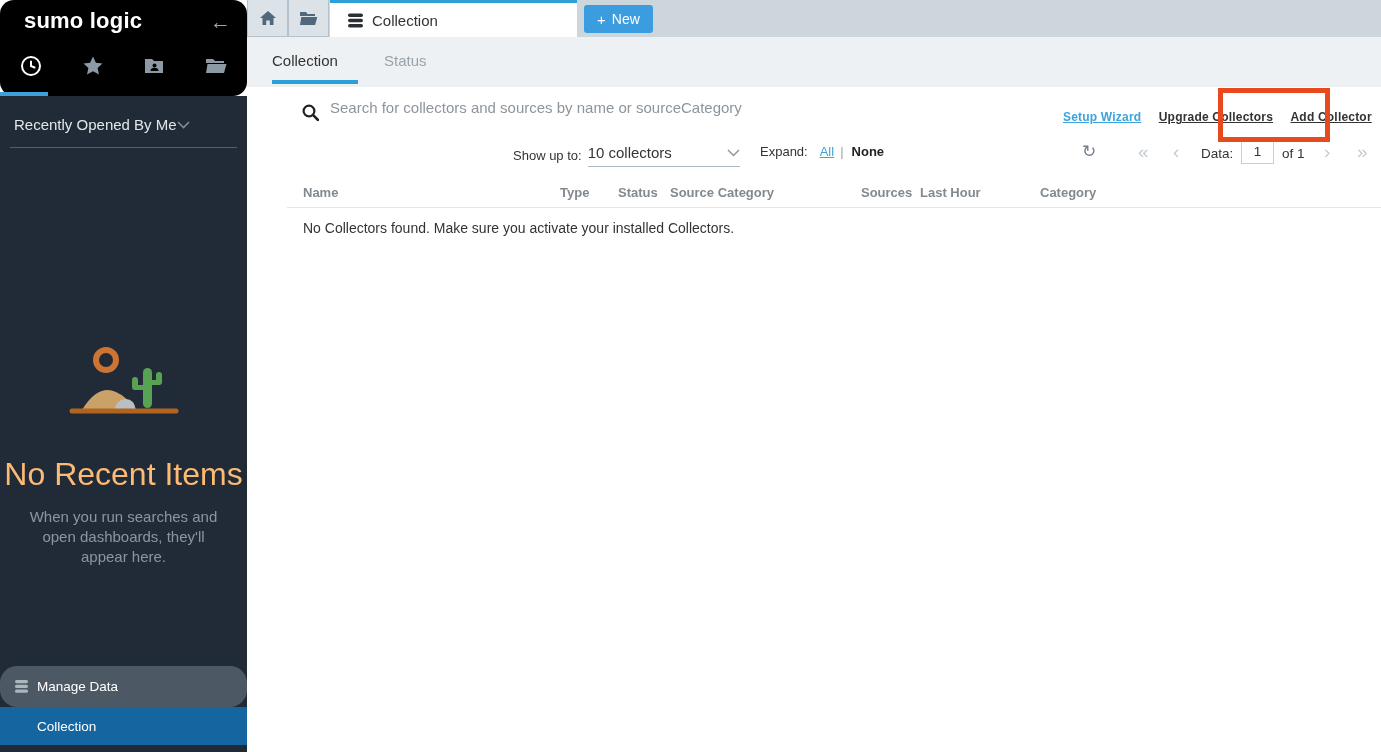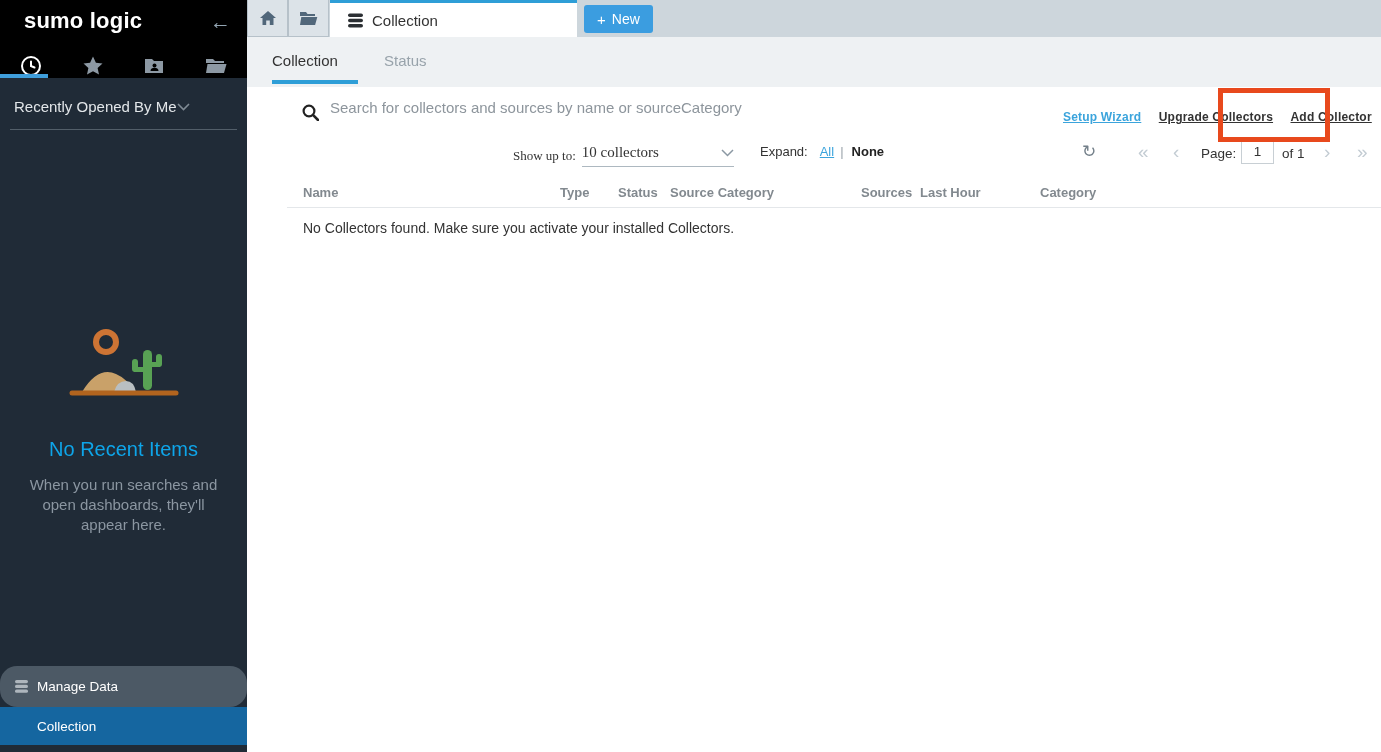--- a/index.html
+++ b/index.html
@@ -1,35 +1,35 @@
 <!DOCTYPE html>
 <html><head>
 <meta charset="utf-8">
 <style>
   * { margin:0; padding:0; box-sizing:border-box; }
   html,body { width:1381px; height:752px; overflow:hidden; }
   body { font-family:"Liberation Sans","DejaVu Sans",sans-serif; display:flex; background:#fff; }
 
   
   .sidebar { width:247px; height:752px; display:flex; flex-direction:column; flex:0 0 247px; }
-  .sidebar-top { height:78px; background:#000; position:relative; }
+  .sidebar-top { height:96px; background:#000; position:relative;border-radius:14px; }
   .brand-row { display:flex; align-items:center; justify-content:space-between; padding:8px 16px 0 24px; }
   .brand { color:#fff; font-size:22px; font-weight:bold; letter-spacing:.2px; }
   .collapse-arrow { color:#93a5b2; font-size:21px; cursor:pointer; line-height:1; }
   .icon-row { position:absolute; top:46px; left:0; right:0; display:flex; }
   .icon-slot { flex:1; display:flex; justify-content:center; align-items:center; height:40px; cursor:pointer; }
   .active-underline { position:absolute; bottom:0; left:0; width:48px; height:4px; background:#3f9edb; }
 
   .sidebar-body { flex:1; background:#202b37; position:relative; color:#dfe3e6; }
   .recent-row { margin:0 10px; padding:20px 4px 14px 4px; border-bottom:1px solid #525e69; display:flex; justify-content:flex-start; align-items:center; cursor:pointer; }
   .recent-label { font-size:15px; color:#e2e6e9; }
 
   .empty-state { text-align:center; margin-top:196px; }
   .illustration { display:block; margin:0 auto; }
-  .empty-title { font-size:20px; font-weight:normal; color:#0ea5e9; margin-top:36px; }
+  .empty-title { font-size:32px; font-weight:normal; color:#fdba74; margin-top:36px; }
   .empty-caption { font-size:15px; color:#8b96a1; margin:14px 22px 0 22px; line-height:1.33; }
 
   .bottom-nav { position:absolute; bottom:7px; left:0; right:0; }
   .nav-item { display:flex; align-items:center; font-size:13.5px; color:#fff; cursor:pointer; }
   .nav-app-catalog { height:38px; background:#000; padding-left:14px; }
   .nav-manage-data { height:41px; background:#4c5965; padding-left:14px;border-radius:17px; }
   .nav-collection  { height:38px; background:#1566a0; padding-left:37px; }
   .nav-icon { width:16px; margin-right:7px; display:flex; align-items:center; }
 
   
@@ -56,21 +56,21 @@
   .search-input { position:absolute; left:83px; top:12px; width:560px; border:none; outline:none; font-size:15px; color:#333; font-family:inherit; background:transparent; }
   .search-input::placeholder { color:#8d959c; }
 
   .links { position:absolute; left:816px; top:20px; white-space:nowrap; }
   .hlink { font-size:12px; font-weight:600; color:#333; text-decoration:underline; margin-right:13px; cursor:pointer; letter-spacing:.2px; }
   .hlink-blue { color:#3ba4dc; }
 
   .filter-row { position:absolute; left:56px; right:0; top:57px; height:26px; font-size:13px; color:#333; }
   .fgroup { position:absolute; top:0; display:flex; align-items:center; }
   .f-show { left:0; }
-  .f-showupto { left:210px;font-family:Liberation Serif, serif; }
+  .f-showupto { left:210px; }
   .f-expand { left:457px; }
   .flabel { margin-right:6px; }
   .dropdown { display:flex; justify-content:space-between; align-items:center; border-bottom:1px solid #adb8c0; padding-bottom:5px; cursor:pointer; }
   .dd-show { width:158px; }
   .dd-showupto { width:152px; }
   .dd-value { font-size:15px; color:#333; }
   .expand-all { color:#3ba4dc; text-decoration:underline; cursor:pointer; margin:0 6px 0 6px; }
   .expand-sep { color:#9aa3aa; }
   .expand-none { color:#222; margin-left:8px; font-weight:600; cursor:pointer; }
 
@@ -234,21 +234,21 @@
       <div class="fgroup f-expand">
         <span class="flabel">Expand:</span>
         <span class="expand-all">All</span>
         <span class="expand-sep">|</span>
         <span class="expand-none">None</span>
       </div>
 
       <span class="refresh-btn">↻</span>
       <span class="pg pg-first">«</span>
       <span class="pg pg-prev">‹</span>
-      <span class="page-label">Page:</span>
+      <span class="page-label">Data:</span>
       <input class="page-input" type="text" value="1" style="">
       <span class="page-of">of 1</span>
       <span class="pg pg-next">›</span>
       <span class="pg pg-last">»</span>
     </div>
 
     <div class="table-head">
       <span class="th th-name">Name</span>
       <span class="th th-type">Type</span>
       <span class="th th-status">Status</span>

